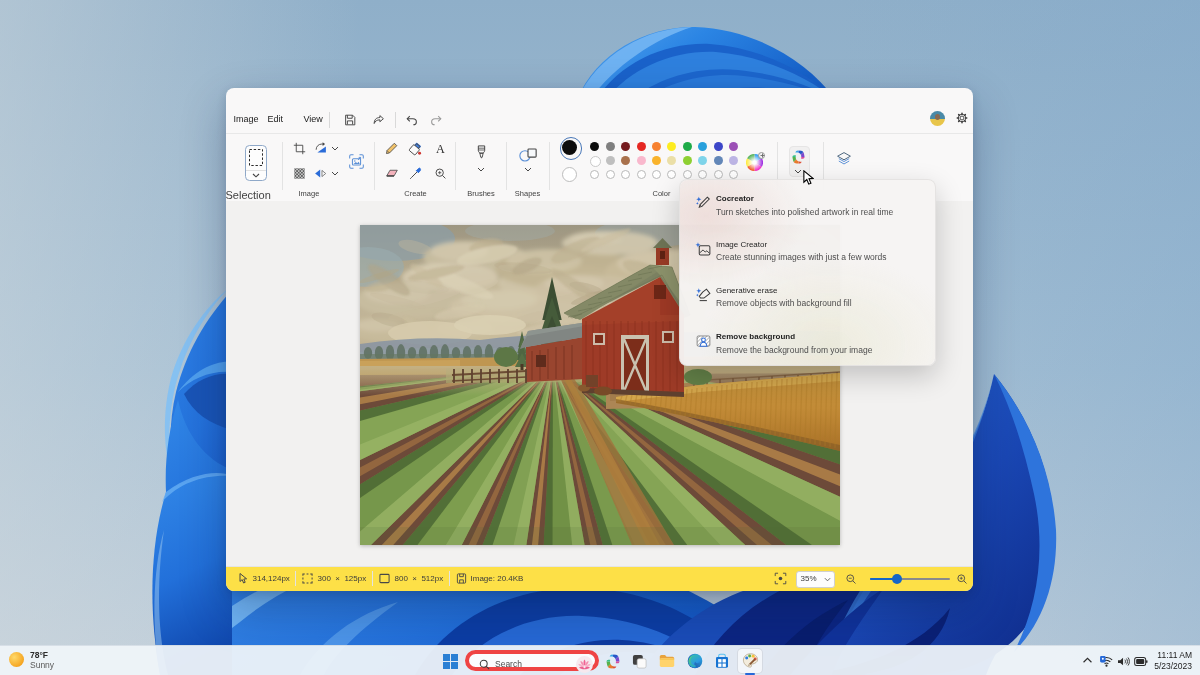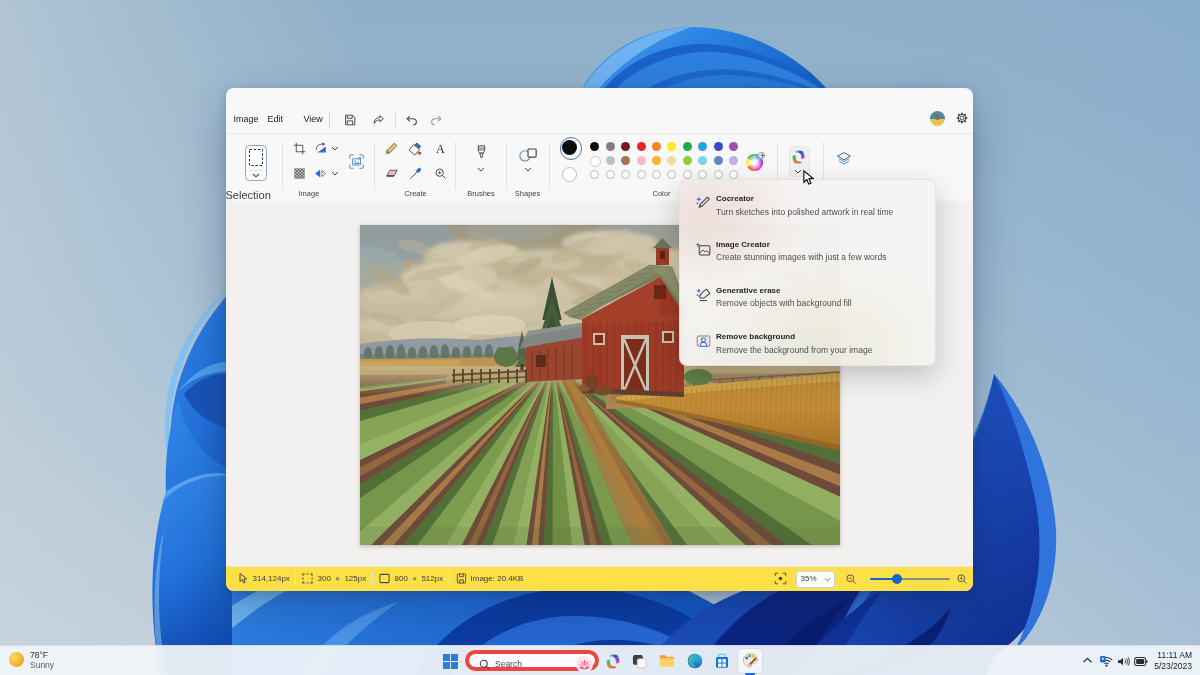--- a/index.html
+++ b/index.html
@@ -794,31 +794,31 @@
     </div>
 <div style="position:absolute;left:36px;top:13.5px;font-size:8px;font-weight:bold;color:#1f1f1f;white-space:nowrap;line-height:10px">Cocreator</div>
 <div style="position:absolute;left:36px;top:26.5px;font-size:8.5px;color:#4e4e4e;white-space:nowrap;line-height:10px">Turn sketches into polished artwork in real time</div>
 <div style="position:absolute;left:15px;top:60.5px">
       <svg width="17" height="17" viewBox="0 0 20 20">
         <rect x="5" y="5.5" width="12.5" height="11" rx="1.5" fill="none" stroke="#3b3b3b" stroke-width="1.2"></rect>
         <path d="M5.5 14 L9.5 10.5 L12 13 L14 11.5 L17 14.5" fill="none" stroke="#3b3b3b" stroke-width="1.1"></path>
         <path d="M3.5 1.5 L4.3 3.7 L6.5 4.5 L4.3 5.3 L3.5 7.5 L2.7 5.3 L0.5 4.5 L2.7 3.7 Z" fill="#2e6bd6"></path>
       </svg>
     </div>
-<div style="position:absolute;left:36px;top:59.9px;font-size:8px;font-weight:bold;color:#1f1f1f;white-space:nowrap;line-height:10px">Image Creator</div>
+<div style="position:absolute;left:36px;top:59.9px;font-size:8px;font-weight:normal;color:#1f1f1f;white-space:nowrap;line-height:10px">Image Creator</div>
 <div style="position:absolute;left:36px;top:72px;font-size:8.5px;color:#4e4e4e;white-space:nowrap;line-height:10px">Create stunning images with just a few words</div>
 <div style="position:absolute;left:15px;top:107px">
       <svg width="17" height="17" viewBox="0 0 20 20">
         <path d="M9 6 L13.5 2.5 L17.5 7.5 L10.5 13 L6.5 13 L5 11 Z" fill="none" stroke="#3b3b3b" stroke-width="1.2"></path>
         <path d="M5.5 16 L14 16" stroke="#3b3b3b" stroke-width="1.2"></path>
         <path d="M4.5 1.5 L5.3 3.7 L7.5 4.5 L5.3 5.3 L4.5 7.5 L3.7 5.3 L1.5 4.5 L3.7 3.7 Z" fill="#2e6bd6"></path>
         <path d="M2.8 7.8 L3.3 9 L4.5 9.5 L3.3 10 L2.8 11.2 L2.3 10 L1.1 9.5 L2.3 9 Z" fill="#2e6bd6"></path>
       </svg>
     </div>
-<div style="position:absolute;left:36px;top:106px;font-size:8px;font-weight:bold;color:#1f1f1f;white-space:nowrap;line-height:10px">Generative erase</div>
+<div style="position:absolute;left:36px;top:106px;font-size:8px;font-weight:normal;color:#1f1f1f;white-space:nowrap;line-height:10px">Generative erase</div>
 <div style="position:absolute;left:36px;top:118px;font-size:8.5px;color:#4e4e4e;white-space:nowrap;line-height:10px">Remove objects with background fill</div>
 <div style="position:absolute;left:15px;top:152.5px">
       <svg width="17" height="17" viewBox="0 0 20 20">
         <defs>
           <pattern id="hat" width="3" height="3" patternUnits="userSpaceOnUse" patternTransform="rotate(45)">
             <rect width="3" height="3" fill="#fff"></rect>
             <line x1="0" y1="0" x2="0" y2="3" stroke="#8a8a8a" stroke-width="1.2"></line>
           </pattern>
         </defs>
         <rect x="2.5" y="3.5" width="15" height="12" rx="1.5" fill="url(#hat)" stroke="#7a7a7a" stroke-width="1"></rect>
@@ -828,21 +828,21 @@
     </div>
 <div style="position:absolute;left:36px;top:152px;font-size:8px;font-weight:bold;color:#1f1f1f;white-space:nowrap;line-height:10px">Remove background</div>
 <div style="position:absolute;left:36px;top:164.5px;font-size:8.5px;color:#4e4e4e;white-space:nowrap;line-height:10px">Remove the background from your image</div>
 </div>
 <svg style="position:absolute;left:802.5px;top:169.5px;z-index:50" width="11" height="16" viewBox="0 0 13 19">
     <path d="M1 1 L1 14.5 L4.5 11.3 L6.8 16.8 L9.4 15.7 L7.1 10.3 L11.8 10 Z" fill="#fff" stroke="#000" stroke-width="1.3"></path>
   </svg>
 
 <div id="taskbar" style="position:absolute;left:0;top:645px;width:1200px;height:30px;background:rgba(239,244,249,0.94);border-top:1px solid rgba(200,210,220,0.6);font-family:'Liberation Sans',sans-serif">
   <div style="position:absolute;left:9px;top:6px;width:15px;height:15px;border-radius:50%;background:radial-gradient(circle at 35% 35%,#ffd96a,#f5a623 70%,#eb8c1e)"></div>
-  <div style="position:absolute;left:30px;top:3.5px;font-size:8.5px;font-weight:400;color:#2b2b2b">78°F</div>
+  <div style="position:absolute;left:30px;top:3.5px;font-size:8.5px;font-weight:700;color:#2b2b2b">78°F</div>
   <div style="position:absolute;left:30px;top:14px;font-size:8.5px;color:#5a5a5a">Sunny</div>
   <div style="position:absolute;left:443px;top:7.5px">
       <svg width="15" height="15" viewBox="0 0 15 15">
         <rect x="0" y="0" width="7" height="7" fill="#2a7fd4"></rect>
         <rect x="8" y="0" width="7" height="7" fill="#2a7fd4"></rect>
         <rect x="0" y="8" width="7" height="7" fill="#2a7fd4"></rect>
         <rect x="8" y="8" width="7" height="7" fill="#2a7fd4"></rect>
       </svg>
     </div>
   <div style="position:absolute;left:465px;top:4px;width:134px;height:21px;border-radius:11px;background:rgba(255,255,255,0.85);border:4px solid #ef4444;box-sizing:border-box">

